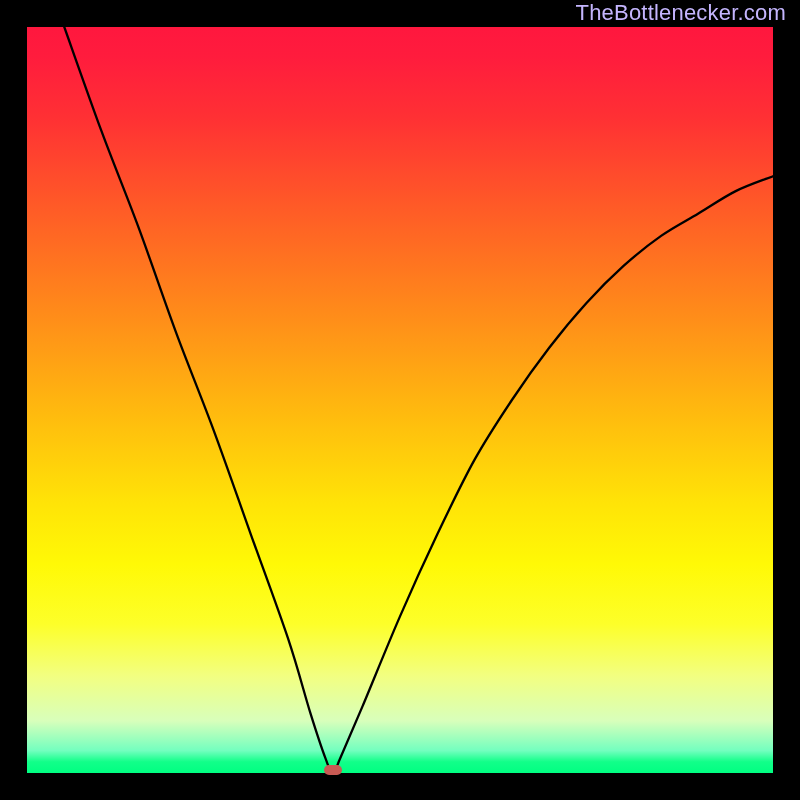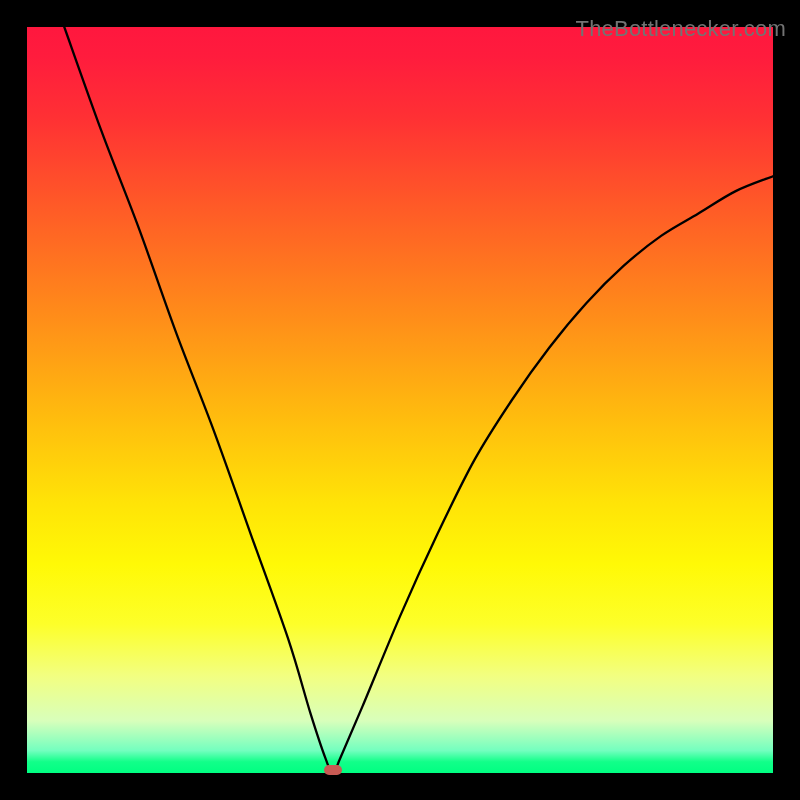--- a/index.html
+++ b/index.html
@@ -6,23 +6,23 @@
   body {
     width: 800px;
     height: 800px;
     background: #000;
     position: relative;
     font-family: Arial, sans-serif;
     overflow: hidden;
   }
   .watermark {
     position: absolute;
-    top: 16px;
+    top: 0px;
     right: 14px;
-    color: #737373;
+    color: #c4b5fd;
     font-size: 22px;
     font-weight: normal;
     z-index: 10;
     letter-spacing: 0.2px;
   }
   .plot-area {
     position: absolute;
     left: 27px;
     top: 27px;
     width: 746px;

